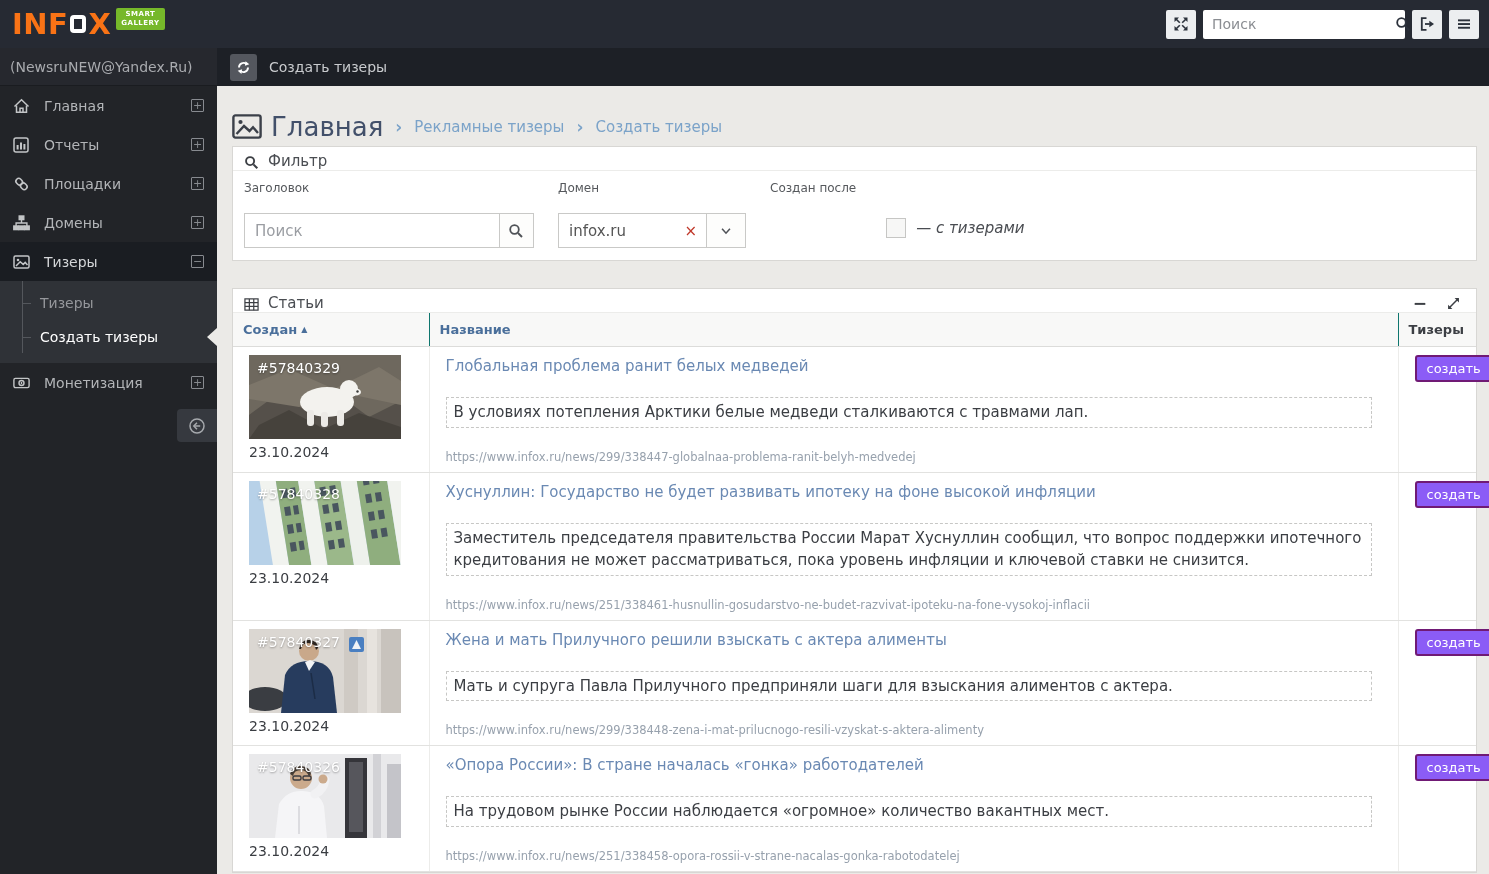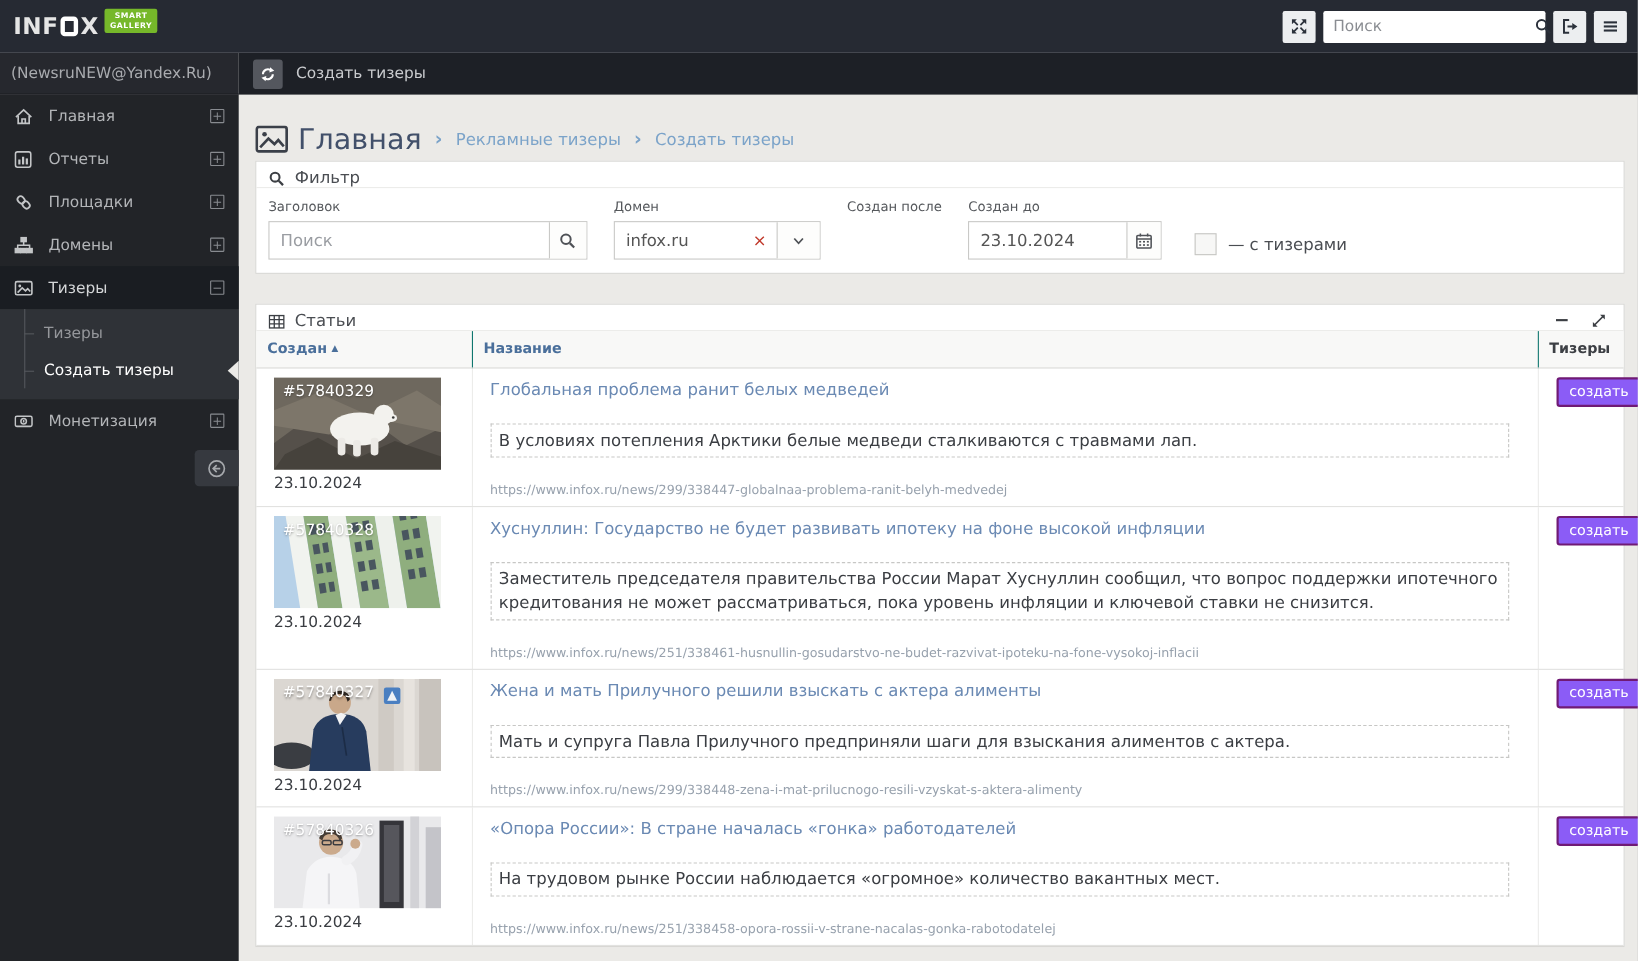--- a/index.html
+++ b/index.html
@@ -3,21 +3,21 @@
 <meta charset="utf-8">
 <style>
   * { margin:0; padding:0; box-sizing:border-box; }
   html,body { background:#222428; }
   body { font-family:"DejaVu Sans","Liberation Sans",sans-serif; }
   .app { position:relative; width:1489px; height:874px; overflow:hidden; background:#ebeae7; }
 
   
   .topbar { position:absolute; top:0; left:0; width:100%; height:48px; background:#262a33; display:flex; align-items:center; justify-content:space-between; z-index:5; }
   .logo { display:flex; align-items:center; padding-left:12px; }
-  .logo-text { color:#e5e5e5; font-size:21px; font-weight:bold; letter-spacing:.5px; display:flex; align-items:center; line-height:1; }
+  .logo-text { color:#f97316; font-size:29px; font-weight:bold; letter-spacing:.5px; display:flex; align-items:center; line-height:1; }
   .logo-o { width:16px; height:18px; border:4px solid #fff; border-radius:4px; margin:0 2px; display:inline-block; }
   .logo-badge { margin-left:5px; margin-bottom:10px; background:#76b82a; color:#fff; font-size:7px; font-weight:bold; line-height:1.25; padding:2px 5px; border-radius:2px; text-align:center; letter-spacing:.5px; }
   .topbar-right { display:flex; align-items:center; gap:7px; padding-right:10px; }
   .tb-btn { width:30px; height:29px; background:#eceef0; border:none; border-radius:2px; display:flex; align-items:center; justify-content:center; color:#2b313b; cursor:pointer; }
   .tb-search { width:202px; height:29px; background:#fff; border-radius:2px; display:flex; align-items:center; }
   .tb-search input { flex:1; border:none; outline:none; font-size:14px; color:#555; padding:0 9px; font-family:inherit; background:transparent; }
   .tb-search input::placeholder { color:#8a8d92; }
   .tb-search .mag { padding-right:8px; color:#2b313b; display:flex; }
 
   
@@ -51,33 +51,33 @@
 
   .panel { background:#fff; border:1px solid #d8d7d4; margin:0 12px 0 15px; }
   .panel-header { height:24px; display:flex; align-items:flex-end; gap:9px; padding:0 11px; color:#4a4d52; font-size:15px; border-bottom:1px solid #eceuea; border-bottom:1px solid #ececea; }
   .panel-header .ph-icon { display:flex; color:#3c3f44; }
   .ph-right { margin-left:auto; display:flex; align-items:center; gap:19px; padding-right:4px; }
   .ph-min { font-size:17px; font-weight:bold; color:#3c3f44; line-height:1; cursor:pointer; }
   .ph-exp { display:flex; color:#3c3f44; cursor:pointer; }
 
   .filter-body { display:flex; padding:10px 11px 12px; }
   .fgroup { margin-right:24px; }
-  .fgroup label { display:block; font-size:12px; color:#55585c; margin-bottom:6px; }
+  .fgroup label { display:block; font-size:12px; color:#55585c; margin-bottom:18px; }
   .ibox { display:flex; align-items:center; height:35px; border:1px solid #c9c9c7; background:#fff; }
   .ibox input { border:none; outline:none; padding:0 10px; font-size:15px; color:#555; width:100%; font-family:inherit; background:transparent; }
   .ibox input::placeholder { color:#9a9da2; }
   .ibox .seg { width:39px; align-self:stretch; border-left:1px solid #c9c9c7; display:flex; align-items:center; justify-content:center; color:#4f5257; cursor:pointer; background:#fdfdfc; }
   .w-title { width:290px; }
   .w-domain { width:188px; }
   .w-date { width:176px; }
   .domain-val { flex:1; padding:0 10px; font-size:15px; color:#555; }
   .domain-clear { color:#c0392b; font-size:15px; padding:0 9px; cursor:pointer; }
   .quick-links { margin-top:8px; display:flex; gap:13px; }
   .quick-links a { font-size:14px; color:#567fae; text-decoration:none; cursor:pointer; }
-  .cb-group { display:flex; align-items:center; margin-top:26px; margin-left:6px; }
+  .cb-group { display:flex; align-items:center; margin-top:26px; margin-left:6px;font-style:italic; }
   .checkbox { width:20px; height:20px; border:1px solid #c6c6c4; background:#f7f7f6; cursor:pointer; }
   .cb-label { margin-left:10px; font-size:15px; color:#4a4d52; }
 
   .articles-panel { margin-top:27px; }
   table.articles { width:100%; border-collapse:collapse; table-layout:fixed; }
   table.articles th { background:#f8f8f7; border-bottom:1px solid #dcdcda; border-right:1px solid #0f766e; text-align:left; padding:9px 10px; font-size:13px; }
   table.articles th:last-child { border-right:none; }
   th .col-link { color:#4a6f9b; font-weight:bold; cursor:pointer; }
   th.col-teasers { color:#3c3f44; font-weight:bold; text-align:center; }
   .sort-arrow { font-size:8px; color:#4a6f9b; vertical-align:2px; margin-left:4px; }
@@ -308,42 +308,20 @@
             <span class="domain-clear">×</span>
             <span class="seg">
               <svg width="14" height="14" viewBox="0 0 16 16" fill="none" stroke="currentColor" stroke-width="1.8">
                   <path d="M3.5 5.5 L8 10.5 L12.5 5.5"></path>
                 </svg>
             </span>
           </div>
         </div>
         <div class="fgroup">
           <label>Создан после</label>
-        </div>
-        <div class="fgroup">
-          <label>Создан до</label>
-          <div class="ibox w-date">
-            <input type="text" value="23.10.2024" style="">
-            <span class="seg">
-              <svg width="16" height="16" viewBox="0 0 16 16" fill="none" stroke="currentColor" stroke-width="1.4">
-                  <rect x="1.5" y="3" width="13" height="11.5" rx="1"></rect>
-                  <line x1="1.5" y1="6.3" x2="14.5" y2="6.3"></line>
-                  <line x1="4.7" y1="1.2" x2="4.7" y2="4"></line>
-                  <line x1="11.3" y1="1.2" x2="11.3" y2="4"></line>
-                  <g fill="currentColor" stroke="none">
-                    <rect x="3.6" y="8" width="1.8" height="1.5"></rect>
-                    <rect x="7.1" y="8" width="1.8" height="1.5"></rect>
-                    <rect x="10.6" y="8" width="1.8" height="1.5"></rect>
-                    <rect x="3.6" y="11" width="1.8" height="1.5"></rect>
-                    <rect x="7.1" y="11" width="1.8" height="1.5"></rect>
-                    <rect x="10.6" y="11" width="1.8" height="1.5"></rect>
-                  </g>
-                </svg>
-            </span>
-          </div>
         </div>
         <div class="cb-group">
           <span class="checkbox"></span>
           <span class="cb-label">— с тизерами</span>
         </div>
       </div>
     </section>
 
     <section class="panel articles-panel">
       <div class="panel-header">

